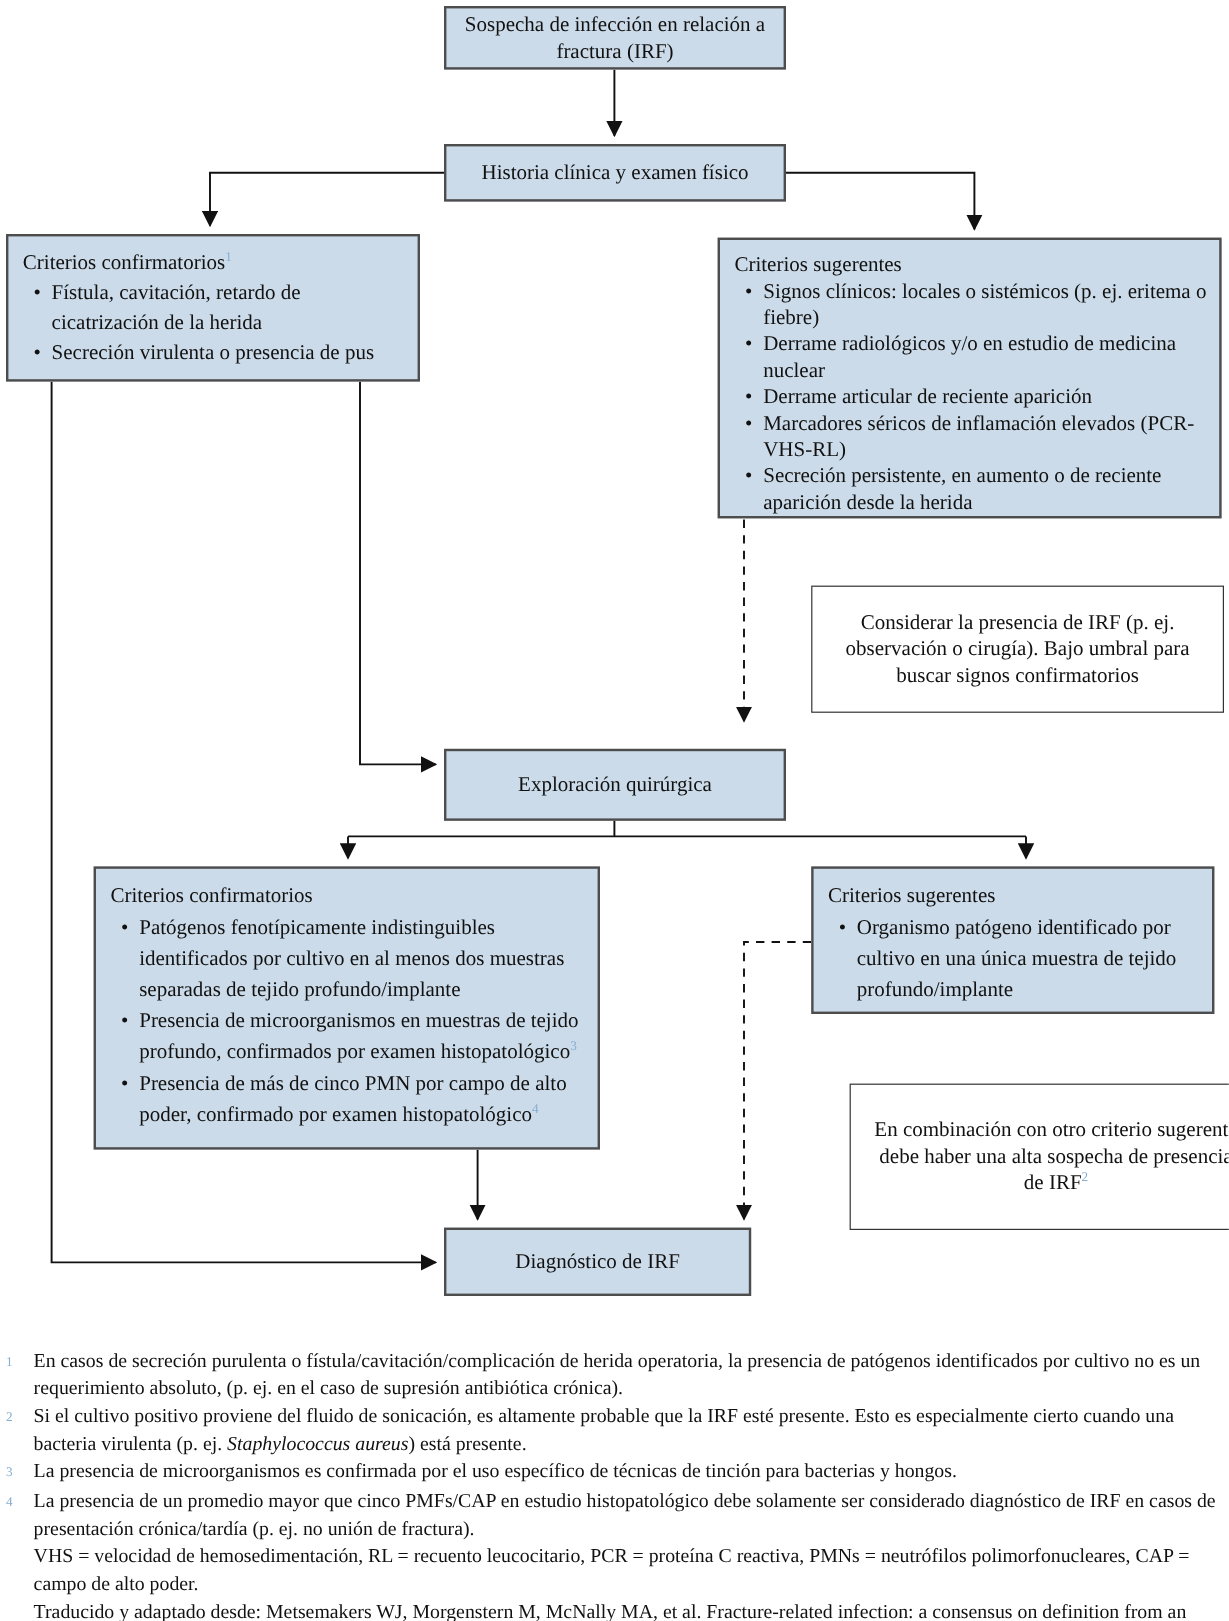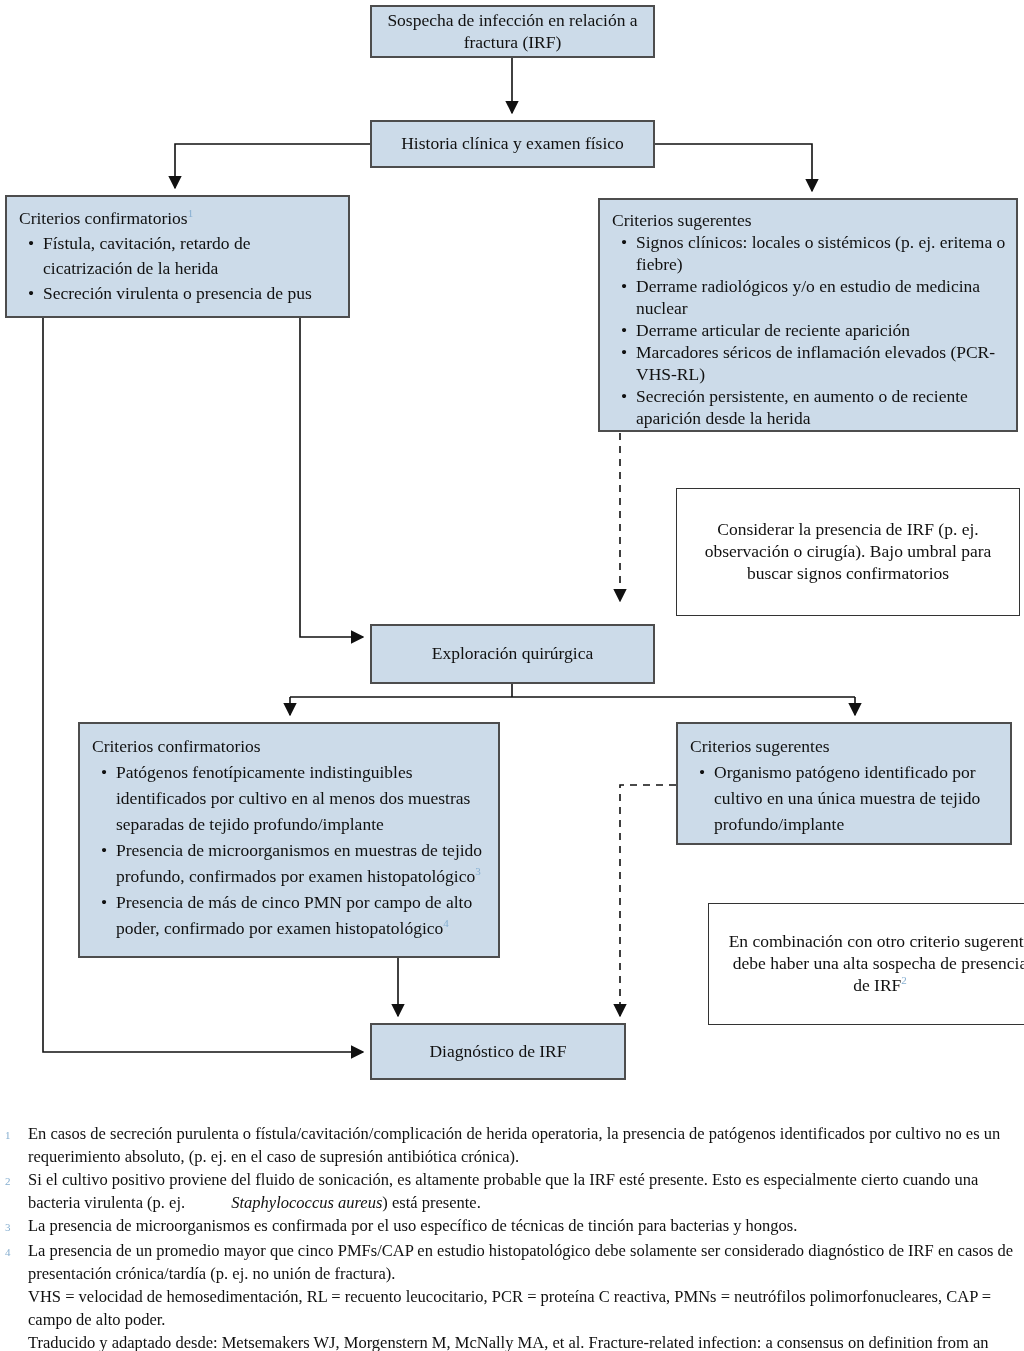--- a/index.html
+++ b/index.html
@@ -48,21 +48,21 @@
     position:absolute;left:5px;top:1122px;width:1012px;z-index:1;
     font-size:16.5px;line-height:23px;
   }
   .fn{display:flex;}
   .fn .fnmark{
     width:23px;flex:0 0 23px;
     color:#85aed0;font-size:11px;
     padding-top:2px;
   }
   .fn .fntxt{flex:1;}
-  em{font-style:italic;margin-left:42px;}
+  em{font-style:italic;}
 </style>
 </head>
 <body>
 
 <div id="canvas">
 
   <svg id="connectors" width="1024" height="1351" viewBox="0 0 1024 1351">
     <defs>
       <marker id="arrow" viewBox="0 0 10 10" refX="9" refY="5" markerWidth="8.5" markerHeight="8.5" orient="auto-start-reverse">
         <path d="M0,0 L10,5 L0,10 z" fill="#111111"></path>
@@ -130,21 +130,21 @@
     <div class="bullet">
       <span class="dot">•</span>
       <span class="btxt">Marcadores séricos de inflamación elevados (PCR-VHS-RL)</span>
     </div>
     <div class="bullet">
       <span class="dot">•</span>
       <span class="btxt">Secreción persistente, en aumento o de reciente aparición desde la herida</span>
     </div>
   </div>
 
-  <div class="box plain center" style="left:676px;top:488px;width:344px;height:128px;">
+  <div class="box plain center" style="left:676px;top:488px;width:344px;height:106px;">
     <span>Considerar la presencia de IRF (p. ej. observación o cirugía). Bajo umbral para buscar signos confirmatorios</span>
   </div>
 
   <div class="box blue center" style="left:370px;top:624px;width:285px;height:60px;">
     <span>Exploración quirúrgica</span>
   </div>
 
   <div class="box blue crit lh26" style="left:78px;top:722px;width:422px;height:236px;">
     <p class="title">Criterios confirmatorios</p>
     <div class="bullet">

